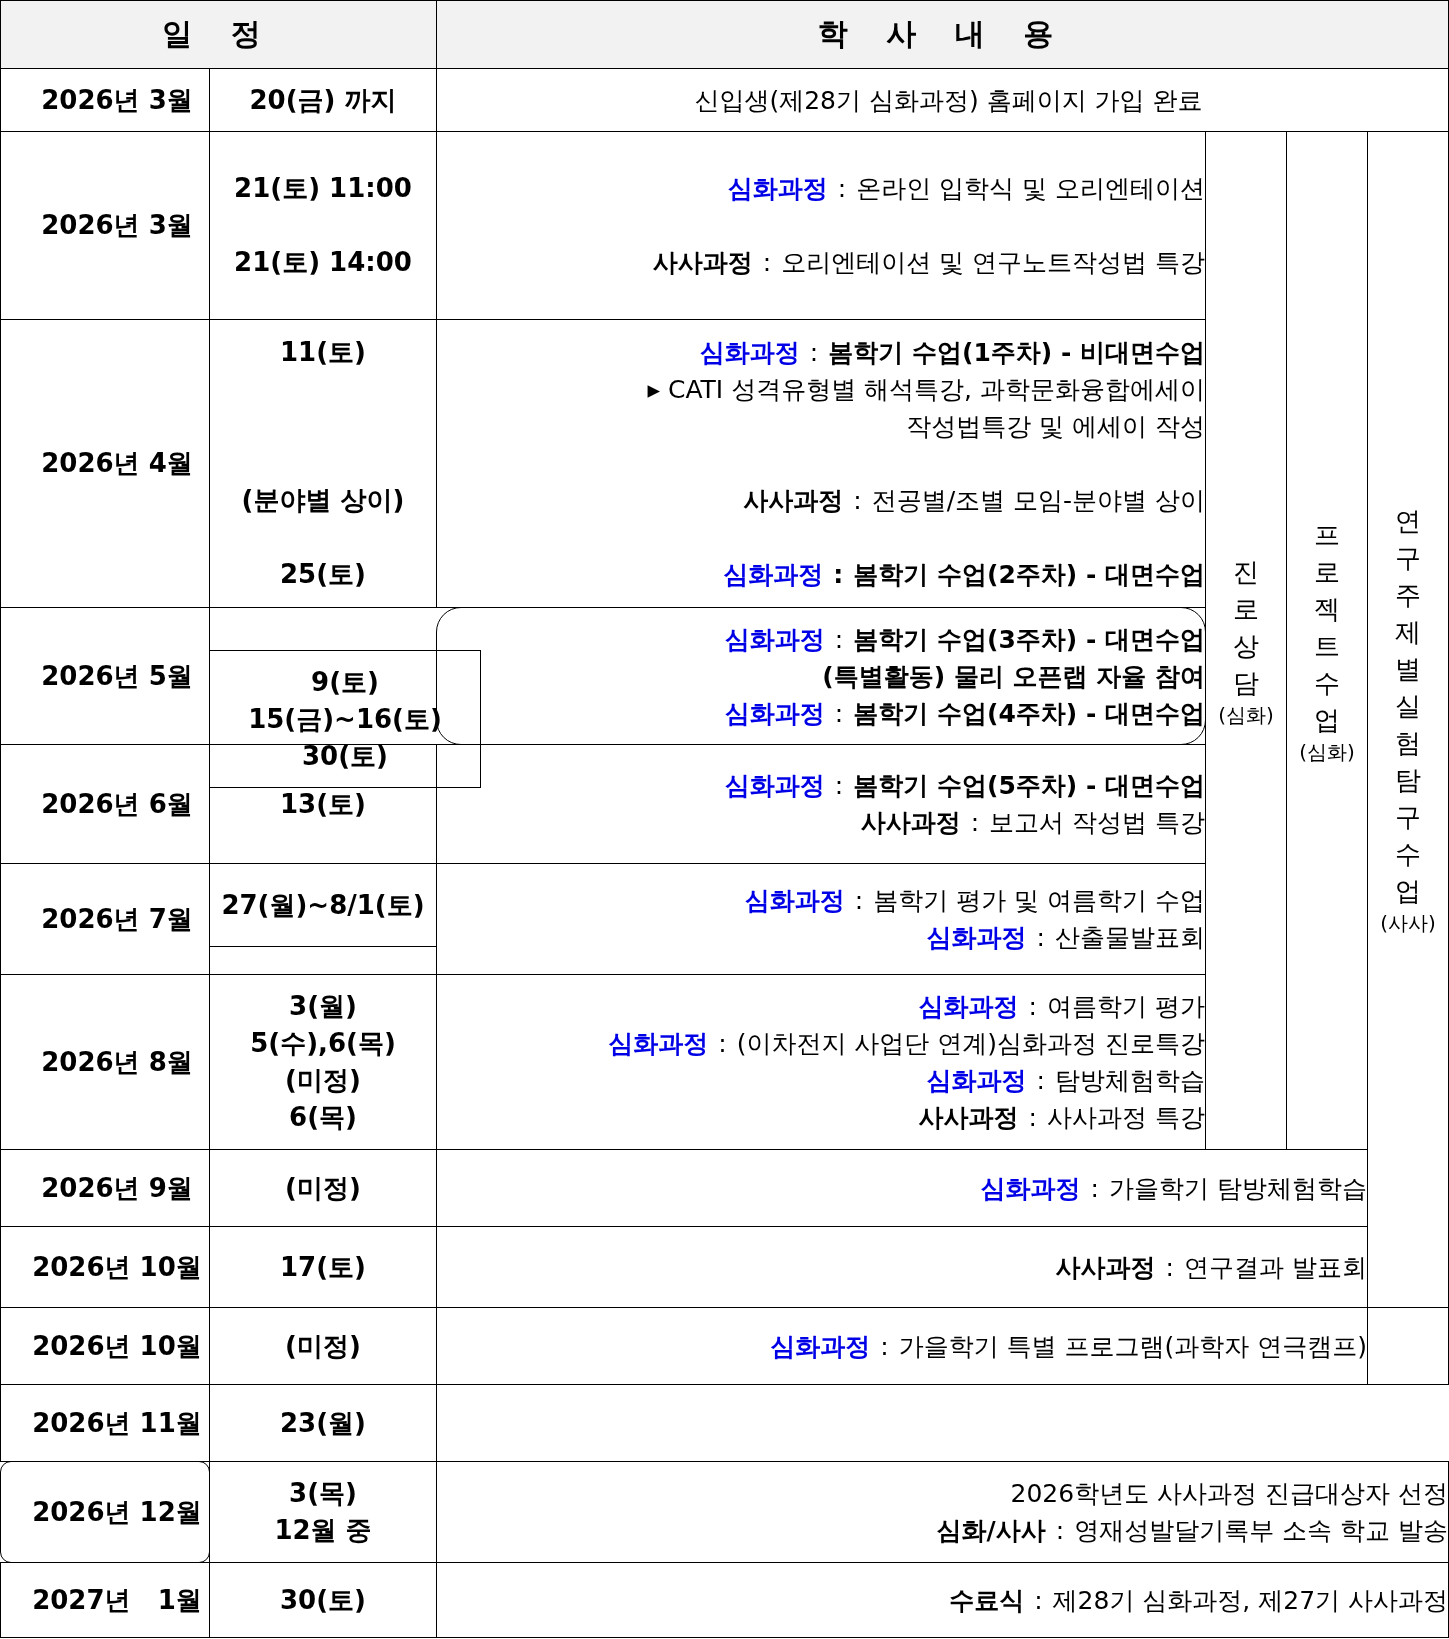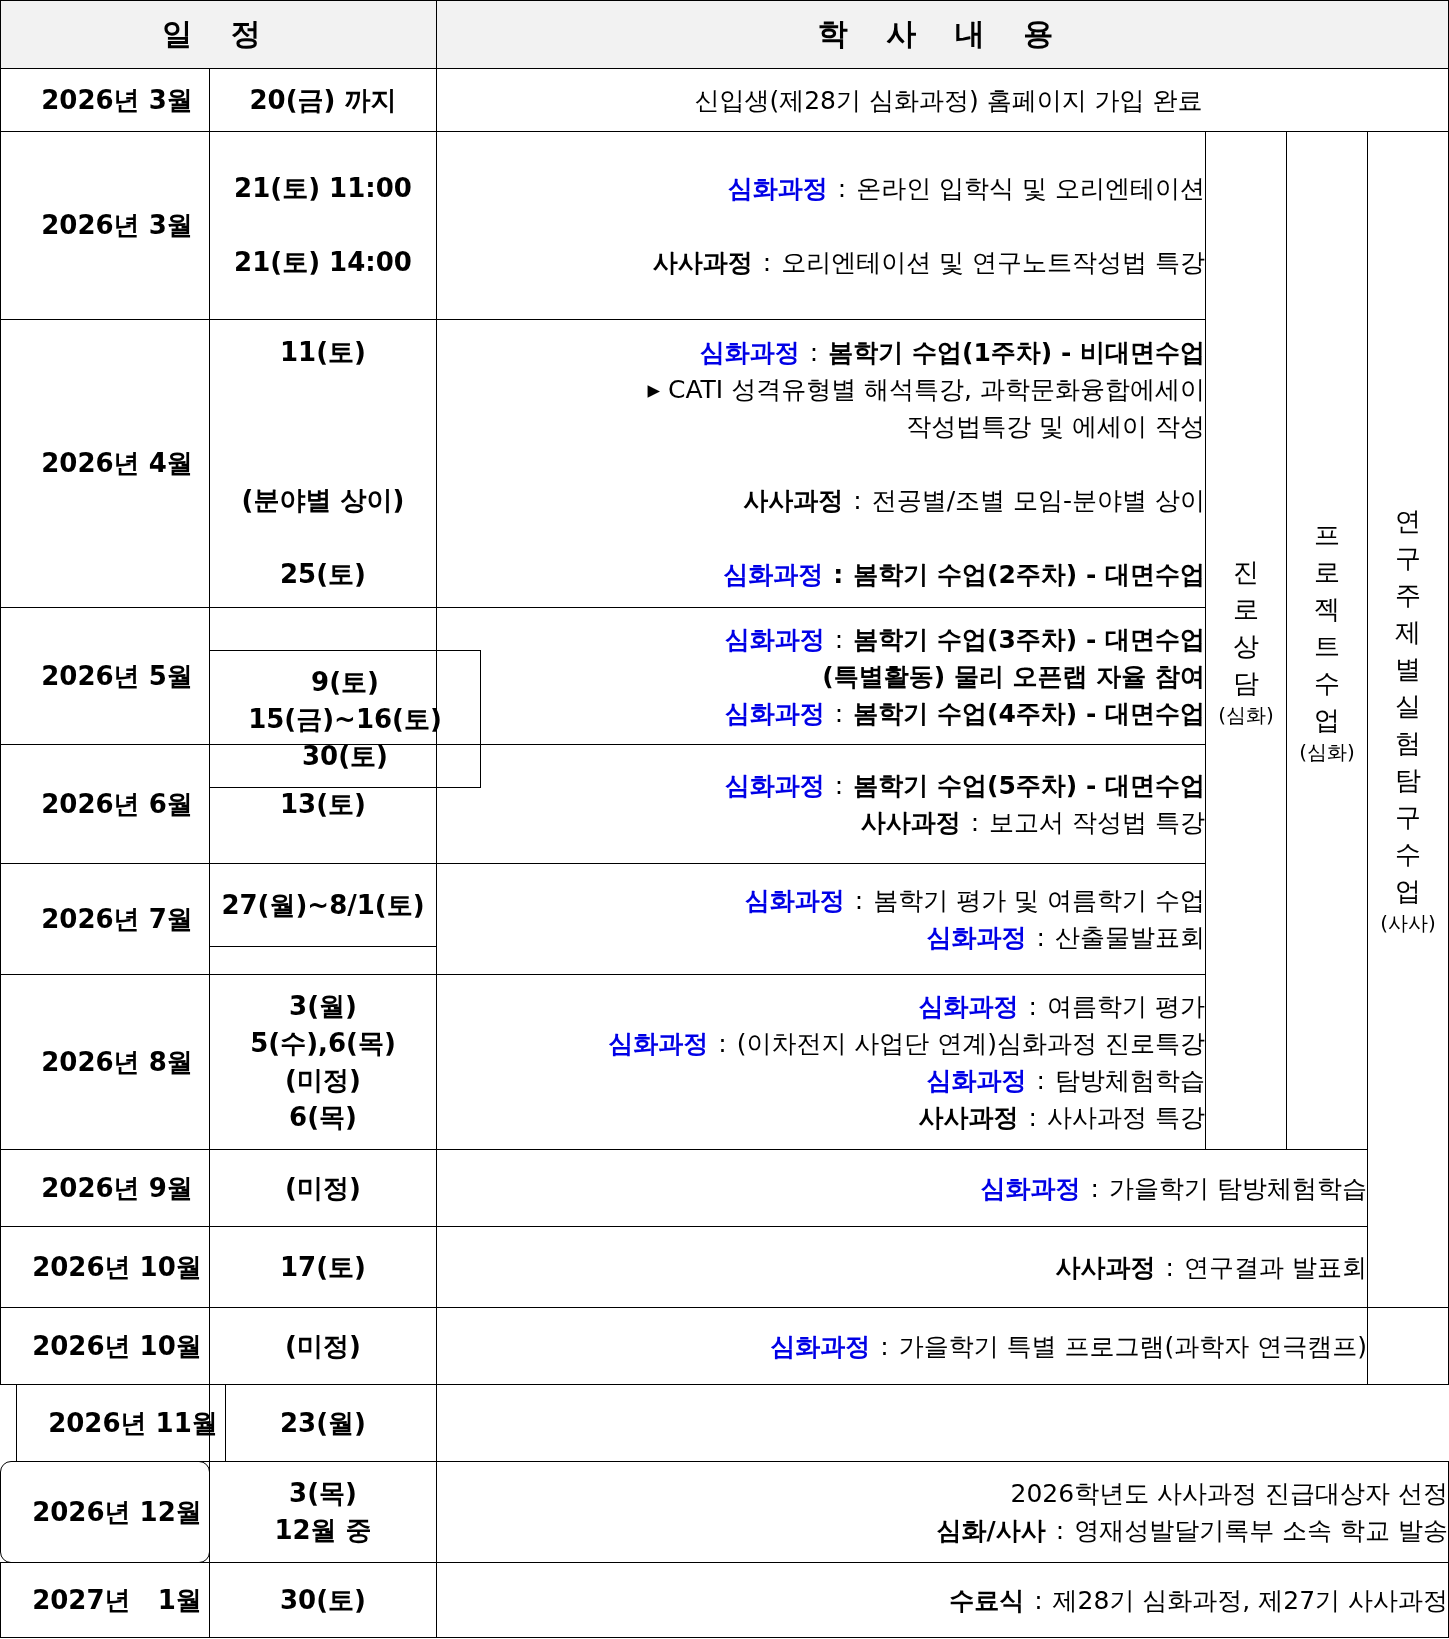--- a/index.html
+++ b/index.html
@@ -68,21 +68,21 @@
     <div class="spacer"></div>
     <div class="line"><span class="tag blue">심화과정</span><span class="sep b">:</span><span class="b">봄학기 수업(2주차) - 대면수업</span></div>
   </div>
 
   <div class="cell month" style="left:0;top:607px;width:210px;height:138px;">2026년 5월</div>
   <div class="cell date" style="left:209px;top:607px;width:272px;height:138px;margin-top:43px;">
     <span>9(토)</span>
     <span>15(금)~16(토)</span>
     <span>30(토)</span>
   </div>
-  <div class="cell content" style="left:436px;top:607px;width:770px;height:138px;">
+  <div class="cell content" style="left:436px;top:607px;width:770px;height:138px;border-radius:25px;">
     <div class="line"><span class="tag blue">심화과정</span><span class="sep">:</span><span class="b">봄학기 수업(3주차) - 대면수업</span></div>
     <div class="line b">(특별활동) 물리 오픈랩 자율 참여</div>
     <div class="line"><span class="tag blue">심화과정</span><span class="sep">:</span><span class="b">봄학기 수업(4주차) - 대면수업</span></div>
   </div>
 
   <div class="cell month" style="left:0;top:744px;width:210px;height:120px;">2026년 6월</div>
   <div class="cell date" style="left:209px;top:744px;width:228px;height:120px;"><span>13(토)</span></div>
   <div class="cell content" style="left:436px;top:744px;width:770px;height:120px;">
     <div class="line"><span class="tag blue">심화과정</span><span class="sep">:</span><span class="b">봄학기 수업(5주차) - 대면수업</span></div>
     <div class="line"><span class="tag">사사과정</span><span class="sep">:</span><span>보고서 작성법 특강</span></div>
@@ -152,21 +152,21 @@
     <div class="line"><span class="tag">사사과정</span><span class="sep">:</span><span>연구결과 발표회</span></div>
   </div>
 
   <div class="cell month" style="left:0;top:1307px;width:210px;height:78px;">2026년 10월</div>
   <div class="cell date" style="left:209px;top:1307px;width:228px;height:78px;"><span>(미정)</span></div>
   <div class="cell content" style="left:436px;top:1307px;width:932px;height:78px;">
     <div class="line"><span class="tag blue">심화과정</span><span class="sep">:</span><span>가을학기 특별 프로그램(과학자 연극캠프)</span></div>
   </div>
   <div class="cell" style="left:1367px;top:1307px;width:82px;height:78px;"></div>
 
-  <div class="cell month" style="left:0;top:1384px;width:210px;height:78px;margin-left:16px;">2026년 11월</div>
+  <div class="cell month" style="left:0;top:1384px;width:210px;height:78px;">2026년 11월</div>
   <div class="cell date" style="left:209px;top:1384px;width:228px;height:78px;"><span>23(월)</span></div>
 
   <div class="cell month" style="left:0;top:1461px;width:210px;height:102px;border-radius:11px;">2026년 12월</div>
   <div class="cell date" style="left:209px;top:1461px;width:228px;height:102px;">
     <span>3(목)</span>
     <span>12월 중</span>
   </div>
   <div class="cell content" style="left:436px;top:1461px;width:1013px;height:102px;">
     <div class="line">2026학년도 사사과정 진급대상자 선정</div>
     <div class="line"><span class="tag">심화/사사</span><span class="sep">:</span><span>영재성발달기록부 소속 학교 발송</span></div>

